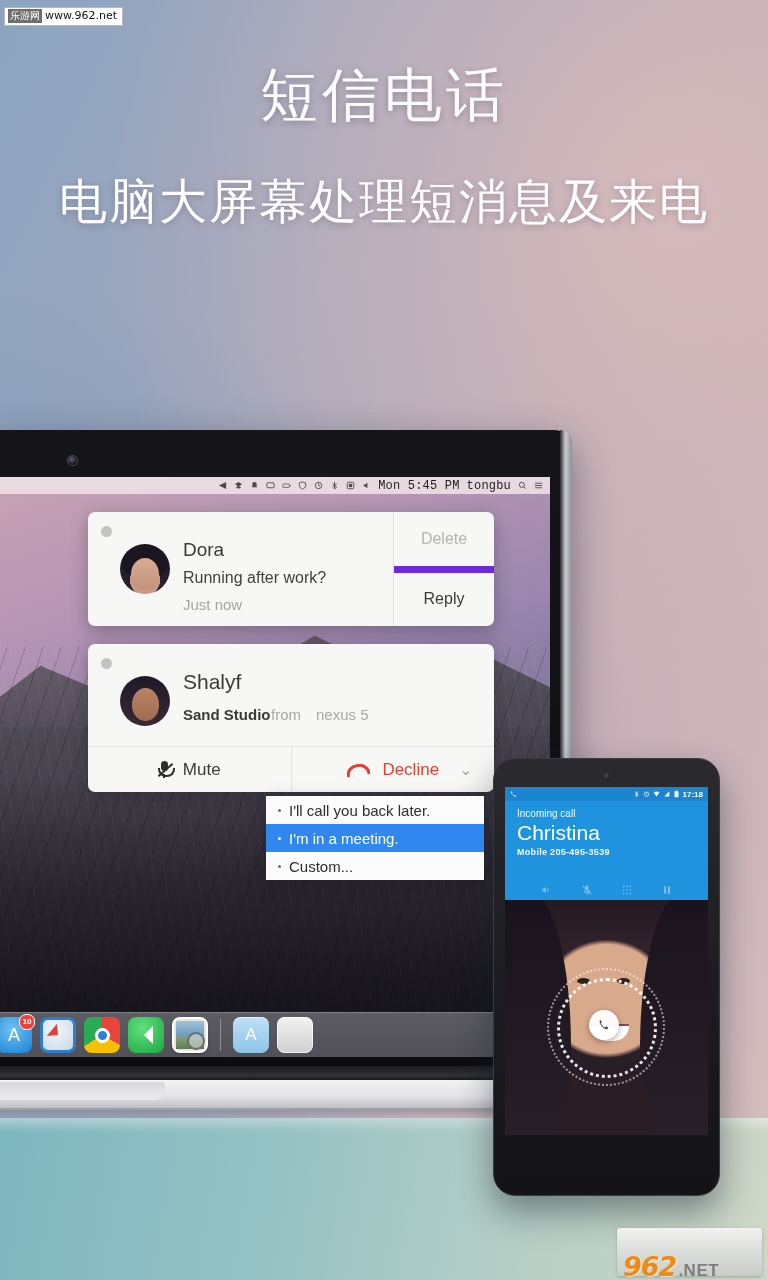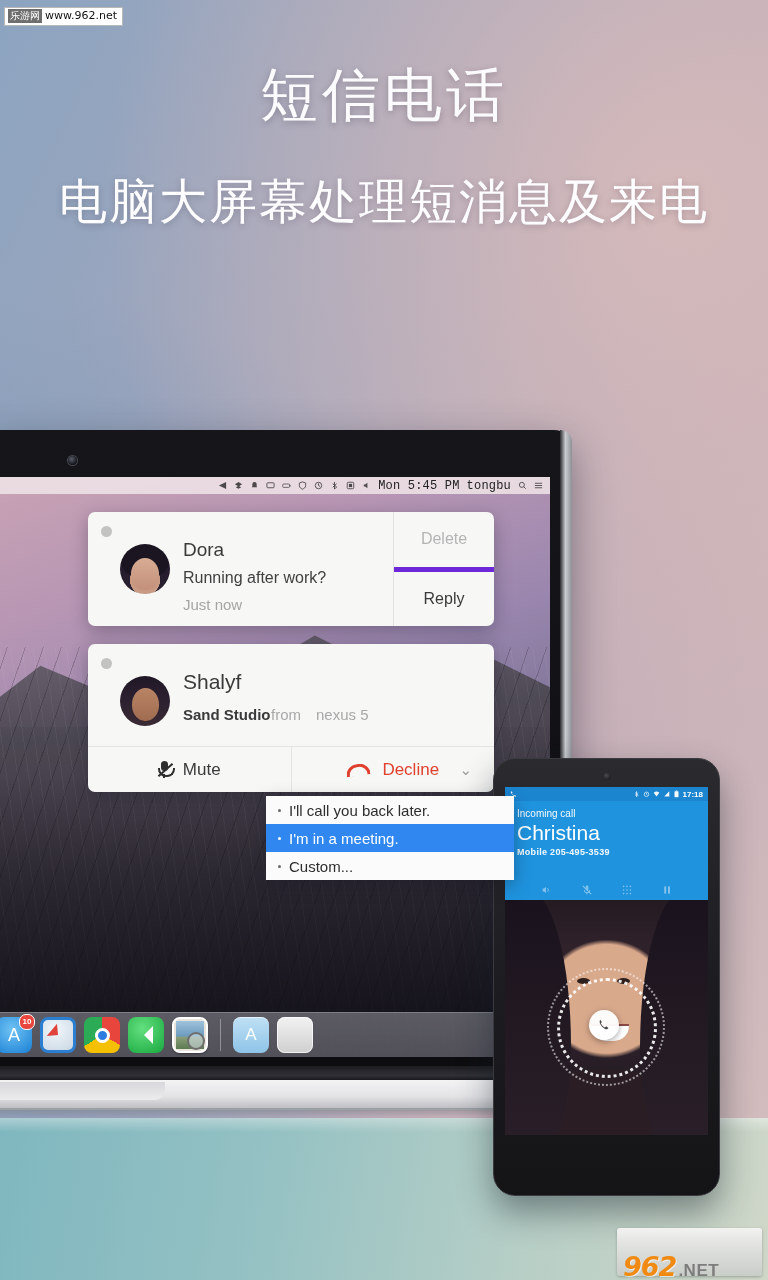--- a/index.html
+++ b/index.html
@@ -184,21 +184,21 @@
   .av-shalyf .eyeL,.av-shalyf .eyeR{position:absolute;top:24px;width:5px;height:3px;border-radius:40%;background:#32211d;}
   .av-shalyf .eyeL{left:16px;} .av-shalyf .eyeR{left:29px;}
   .av-shalyf .mouth{position:absolute;left:21px;top:35px;width:12px;height:4px;border-radius:0 0 8px 8px;background:#fff;}
 
   .n-title{position:absolute;left:95px;top:27px;font-size:19px;color:#3a3a3a;}
   .n-msg{position:absolute;left:95px;top:57px;font-size:16px;color:#3f3f3f;}
   .n-time{position:absolute;left:95px;top:84px;font-size:15px;color:#a5a5a5;}
 
   .card-actions{width:100px;display:flex;flex-direction:column;border-left:1px solid #e2e2e0;}
   .act{flex:1;display:flex;align-items:center;justify-content:center;font-size:16px;cursor:default;}
-  .act.delete{color:#b4b4b4;border-bottom:5px solid #6d28d9;}
+  .act.delete{color:#b4b4b4;border-bottom:7px solid #6d28d9;}
   .act.reply{color:#3a3a3a;}
 
   .card-call{left:88px;top:644px;width:406px;height:148px;}
   .call-top{position:relative;height:102px;border-bottom:1px solid #e4e4e2;}
   .c-name{position:absolute;left:95px;top:26px;font-size:21px;color:#3a3a3a;}
   .c-sub{position:absolute;left:95px;top:62px;font-size:15px;color:#3a3a3a;font-weight:bold;}
   .c-from{position:absolute;left:183px;top:62px;font-size:15px;color:#a8a8a8;}
   .c-dev{position:absolute;left:228px;top:62px;font-size:15px;color:#a8a8a8;}
   .call-actions{display:flex;height:45px;}
   .ca{flex:1;display:flex;align-items:center;justify-content:center;gap:12px;font-size:17px;color:#3a3a3a;}
@@ -207,21 +207,21 @@
   .mic-off{position:relative;display:inline-block;width:13px;height:17px;}
   .mic-off .body{position:absolute;left:3px;top:0;width:7px;height:10px;border-radius:4px;background:#2e2e2e;}
   .mic-off .arc{position:absolute;left:0;top:7px;width:13px;height:7px;border:2px solid #2e2e2e;border-top:none;border-radius:0 0 8px 8px;}
   .mic-off .stem{position:absolute;left:5.5px;top:13px;width:2px;height:4px;background:#2e2e2e;}
   .mic-off .slash{position:absolute;left:-2px;top:8px;width:19px;height:2px;background:#2e2e2e;transform:rotate(-42deg);}
   .handset{display:inline-block;width:18px;height:9px;border:3px solid #e0412e;border-bottom:none;
     border-radius:11px 11px 0 0;transform:rotate(-8deg);}
 
   
   .dropdown{
-    position:absolute;left:266px;top:796px;width:248px;z-index:40;
+    position:absolute;left:266px;top:796px;width:218px;z-index:40;
     background:#fbfbfb;box-shadow:0 5px 16px rgba(20,20,35,.35);
     font-size:15px;color:#2e2e2e;
   }
   .dd-item{height:28px;display:flex;align-items:center;gap:8px;padding-left:12px;box-sizing:border-box;}
   .dd-item .bullet{width:3px;height:3px;border-radius:50%;background:#6b6b6b;flex:0 0 auto;}
   .dd-item.sel{background:#2f87ef;color:#fff;}
   .dd-item.sel .bullet{background:#fff;}
 
   
   .phone{

